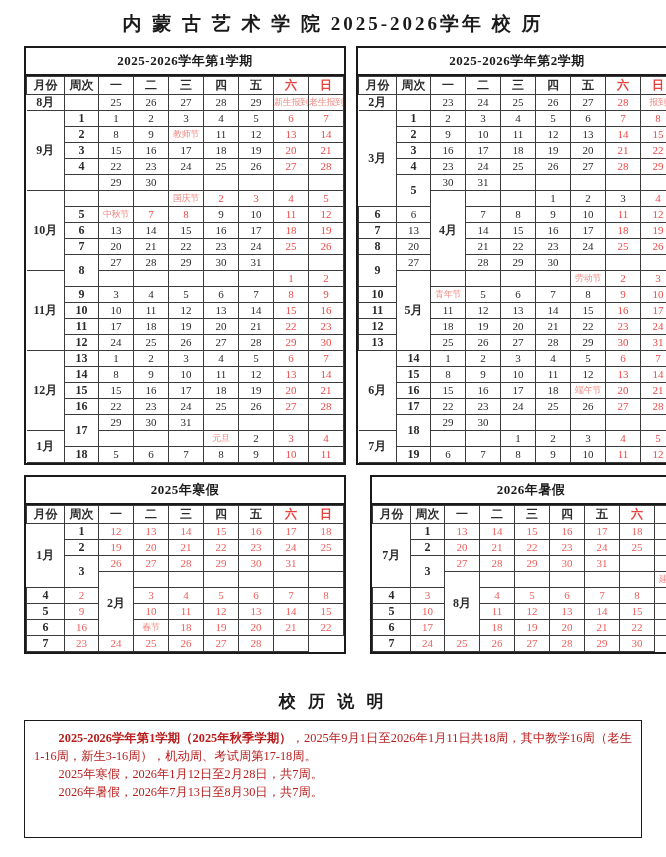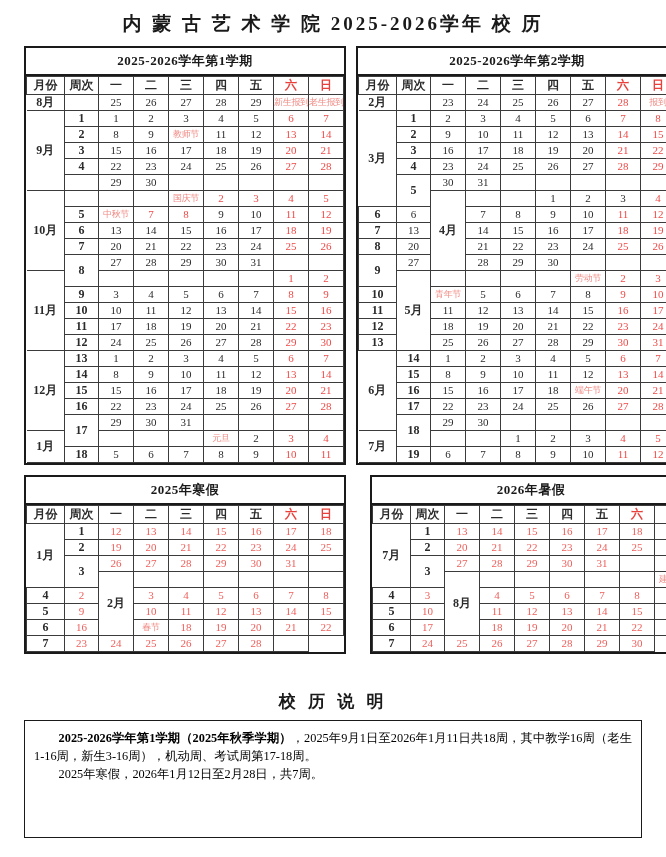--- a/index.html
+++ b/index.html
@@ -112,21 +112,21 @@
     padding: 8px 9px 8px 9px;
     box-sizing: border-box;
     height: 118px;
   }
   .expl-p {
     font-size: 12.3px;
     line-height: 18px;
     text-indent: 2em;
     margin: 0;
     text-align: justify;
-    color: #000000;
+    color: #b91c1c;
   }
   .expl-p b { font-weight: bold; }
 </style>
 </head>
 <body>
 
 <div class="page">
 
   <div class="main-title">内 蒙 古 艺 术 学 院 2025-2026学年  校 历</div>
 
@@ -888,15 +888,16 @@
             </tr>
           </tbody>
       </table>
     </div>
   </div>
 
   <div class="expl-title">校 历 说 明</div>
   <div class="expl-box">
       <p class="expl-p"><b>2025-2026学年第1学期（2025年秋季学期）</b>，2025年9月1日至2026年1月11日共18周，其中教学16周（老生1-16周，新生3-16周），机动周、考试周第17-18周。</p>
       <p class="expl-p">2025年寒假，2026年1月12日至2月28日，共7周。</p>
+      <p class="expl-p">2026年暑假，2026年7月13日至8月30日，共7周。</p>
     </div>
 
 </div>
 
 </body></html>

